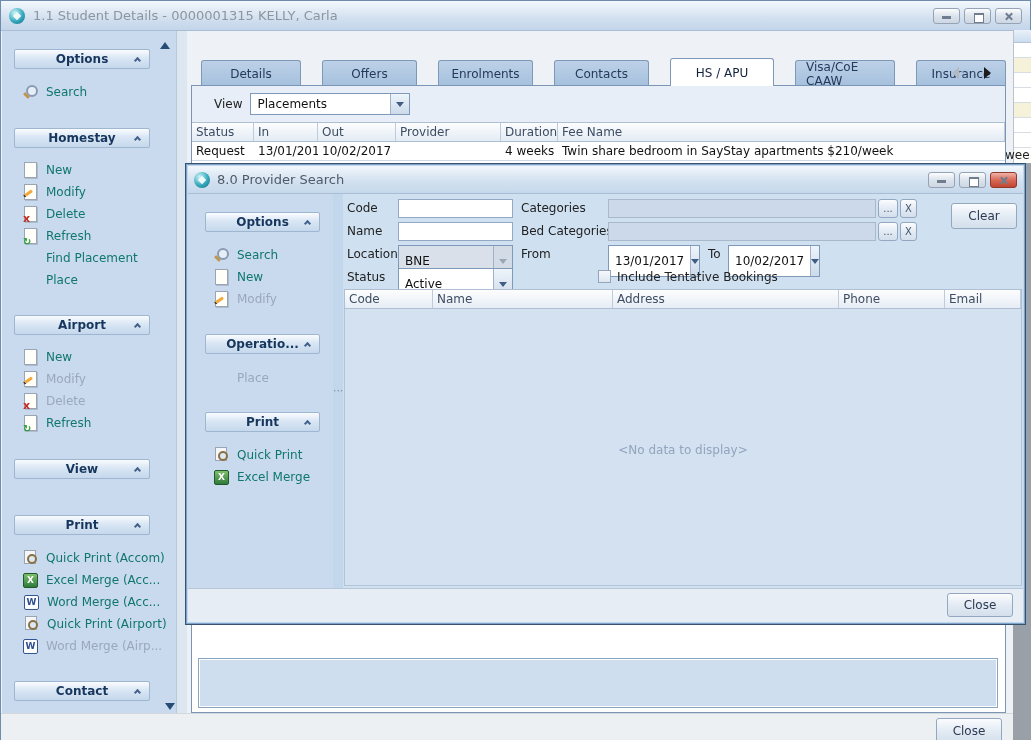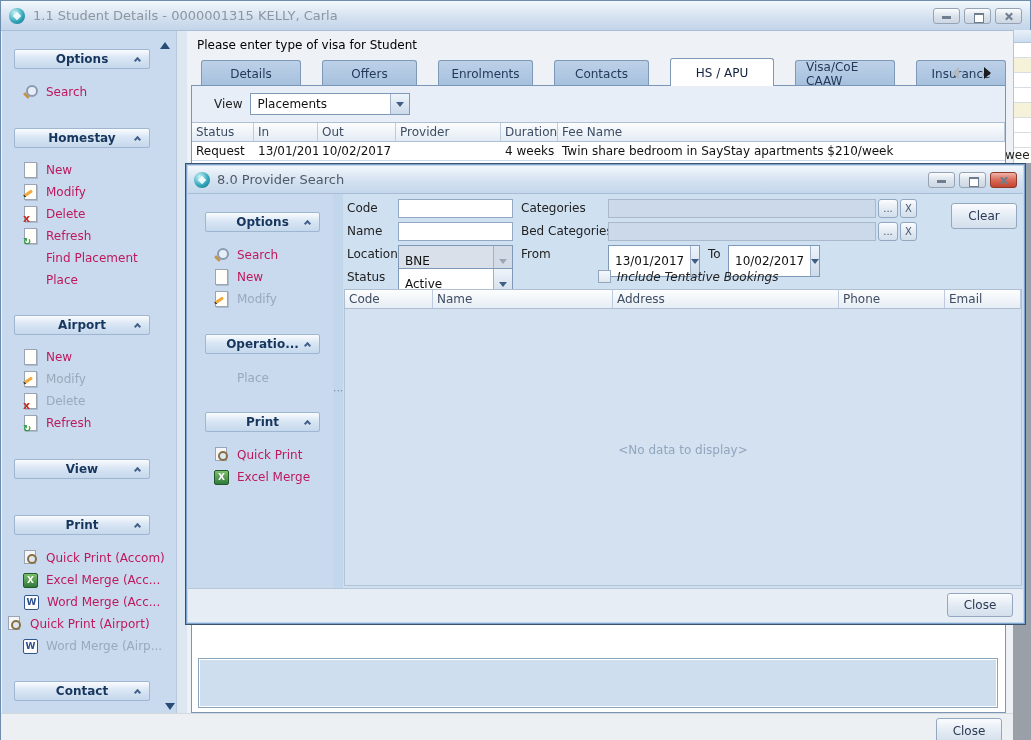--- a/index.html
+++ b/index.html
@@ -28,21 +28,21 @@
   .glyph-x::before,.glyph-x::after { content:""; position:absolute; left:12px; top:3px; width:2px; height:9px; background:#6f7d8e; }
   .glyph-x::before { transform:rotate(45deg); } .glyph-x::after { transform:rotate(-45deg); }
 
   
   .navpane { background:#c9daee; position:absolute; }
   .group-header { height:20px; border:1px solid #9fb6d1; border-radius:2px;
     background:linear-gradient(#fafcfe,#d9e6f4 45%,#c5d8ec); display:flex; align-items:center;
     justify-content:center; font-weight:bold; color:#17365d; position:relative; cursor:default; }
   .group-header .caret { position:absolute; right:9px; top:8px; width:5px; height:5px;
     border-top:2px solid #44628c; border-right:2px solid #44628c; transform:rotate(-45deg); }
-  .nav-item { height:22px; display:flex; align-items:center; color:#be185d; cursor:default; }
+  .nav-item { height:22px; display:flex; align-items:center; color:#0f766e; cursor:default; }
   .nav-item.dim { color:#9aa8ba; }
   .nav-item .ic { width:16px; height:16px; margin-right:8px; position:relative; flex:0 0 auto; }
 
   
   .i-search::before { content:""; position:absolute; left:4px; top:1px; width:8px; height:8px;
     border:2px solid #8a9ab2; border-radius:50%; background:#e6eef8; }
   .i-search::after { content:""; position:absolute; left:1px; top:10px; width:7px; height:3px;
     background:#c2944e; transform:rotate(45deg); border-radius:1px; }
   .i-page::before { content:""; position:absolute; left:2px; top:0; width:11px; height:14px;
     background:#fffef8; border:1px solid #9aa4b2; box-shadow:1px 1px 0 rgba(120,130,150,.35); }
@@ -242,39 +242,38 @@
         <span>Quick Print (Accom)</span>
       </div>
       <div class="nav-item" style="position:absolute; left:20px; top:538px;">
         <span class="ic i-excel"></span>
         <span>Excel Merge (Acc...</span>
       </div>
       <div class="nav-item" style="position:absolute; left:21px; top:560px;">
         <span class="ic i-word"></span>
         <span>Word Merge (Acc...</span>
       </div>
-      <div class="nav-item" style="position:absolute; left:4px; top:582px;">
+      <div class="nav-item" style="position:absolute; left:21px; top:582px;">
         <span class="ic i-preview"></span>
         <span>Quick Print (Airport)</span>
       </div>
       <div class="nav-item dim" style="position:absolute; left:20px; top:604px;">
         <span class="ic i-word"></span>
         <span>Word Merge (Airp...</span>
       </div>
 
       <div class="group-header" style="position:absolute; left:12px; top:650px; width:136px;">
         <span>Contact</span>
           <span class="caret"></span>
       </div>
     </div>
 
     <div class="vsplit"></div>
 
     <div class="content">
-      <div class="message">Please enter type of visa for Student</div>
 
       <div class="tabs">
         <div class="tab" style="width:100px;">Details</div>
         <div class="tab" style="width:95px;">Offers</div>
         <div class="tab" style="width:95px;">Enrolments</div>
         <div class="tab" style="width:95px;">Contacts</div>
         <div class="tab active" style="width:104px;">HS / APU</div>
         <div class="tab" style="width:100px;">Visa/CoE CAAW</div>
         <div class="tab" style="width:90px;">Insurance</div>
         <div class="tab" style="width:66px; overflow:hidden;">Employment</div>
@@ -430,21 +429,21 @@
         </div>
 
         <span class="frm-lbl" style="left:4px; top:74px;">Status</span>
         <div class="frm-combo" style="left:55px; top:74px; width:115px;">
           <div class="combo">
               <span class="val">Active</span>
             <span class="dd"></span>
             </div>
         </div>
         <span class="checkbox" style="left:255px; top:76px;"></span>
-        <span class="frm-lbl" style="left:274px; top:74px;font-style:italic;">Include Tentative Bookings</span>
+        <span class="frm-lbl" style="left:274px; top:74px;">Include Tentative Bookings</span>
 
         <div class="dlg-grid-head">
           <div class="gc dc0">Code</div>
           <div class="gc dc1">Name</div>
           <div class="gc dc2">Address</div>
           <div class="gc dc3">Phone</div>
           <div class="gc dc4">Email</div>
         </div>
         <div class="dlg-grid-body">
           <div class="nodata">&lt;No data to display&gt;</div>

